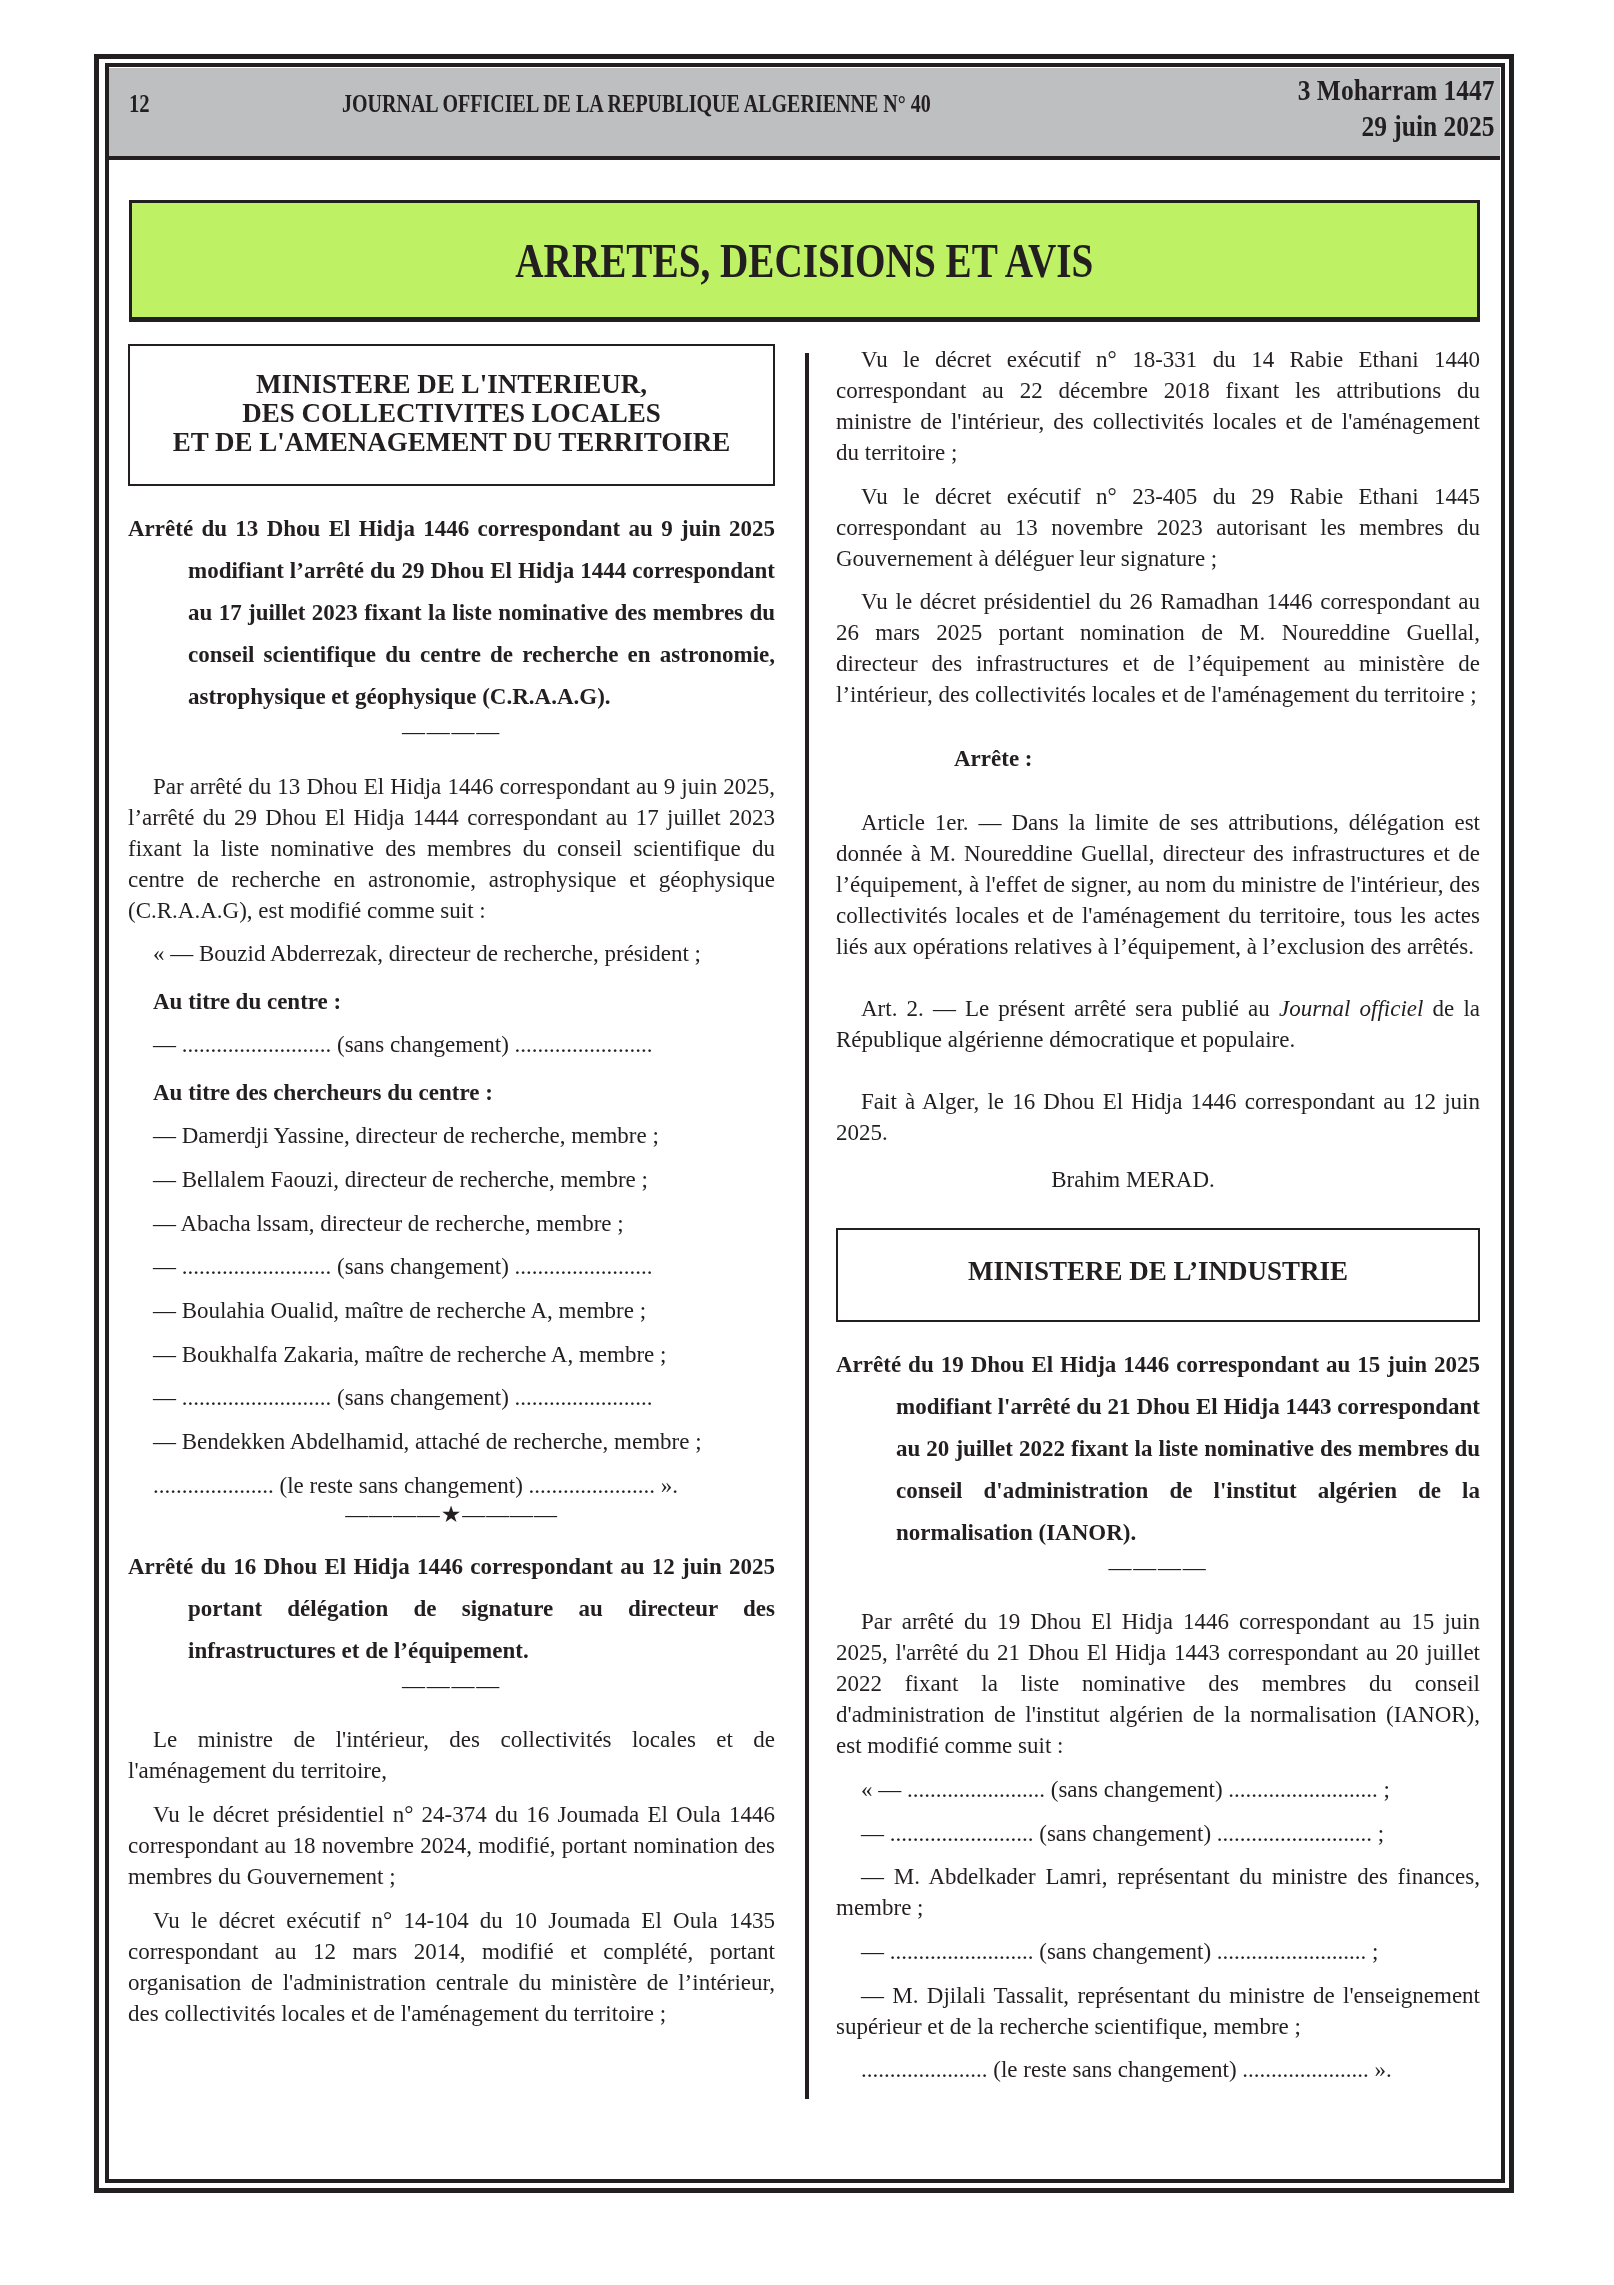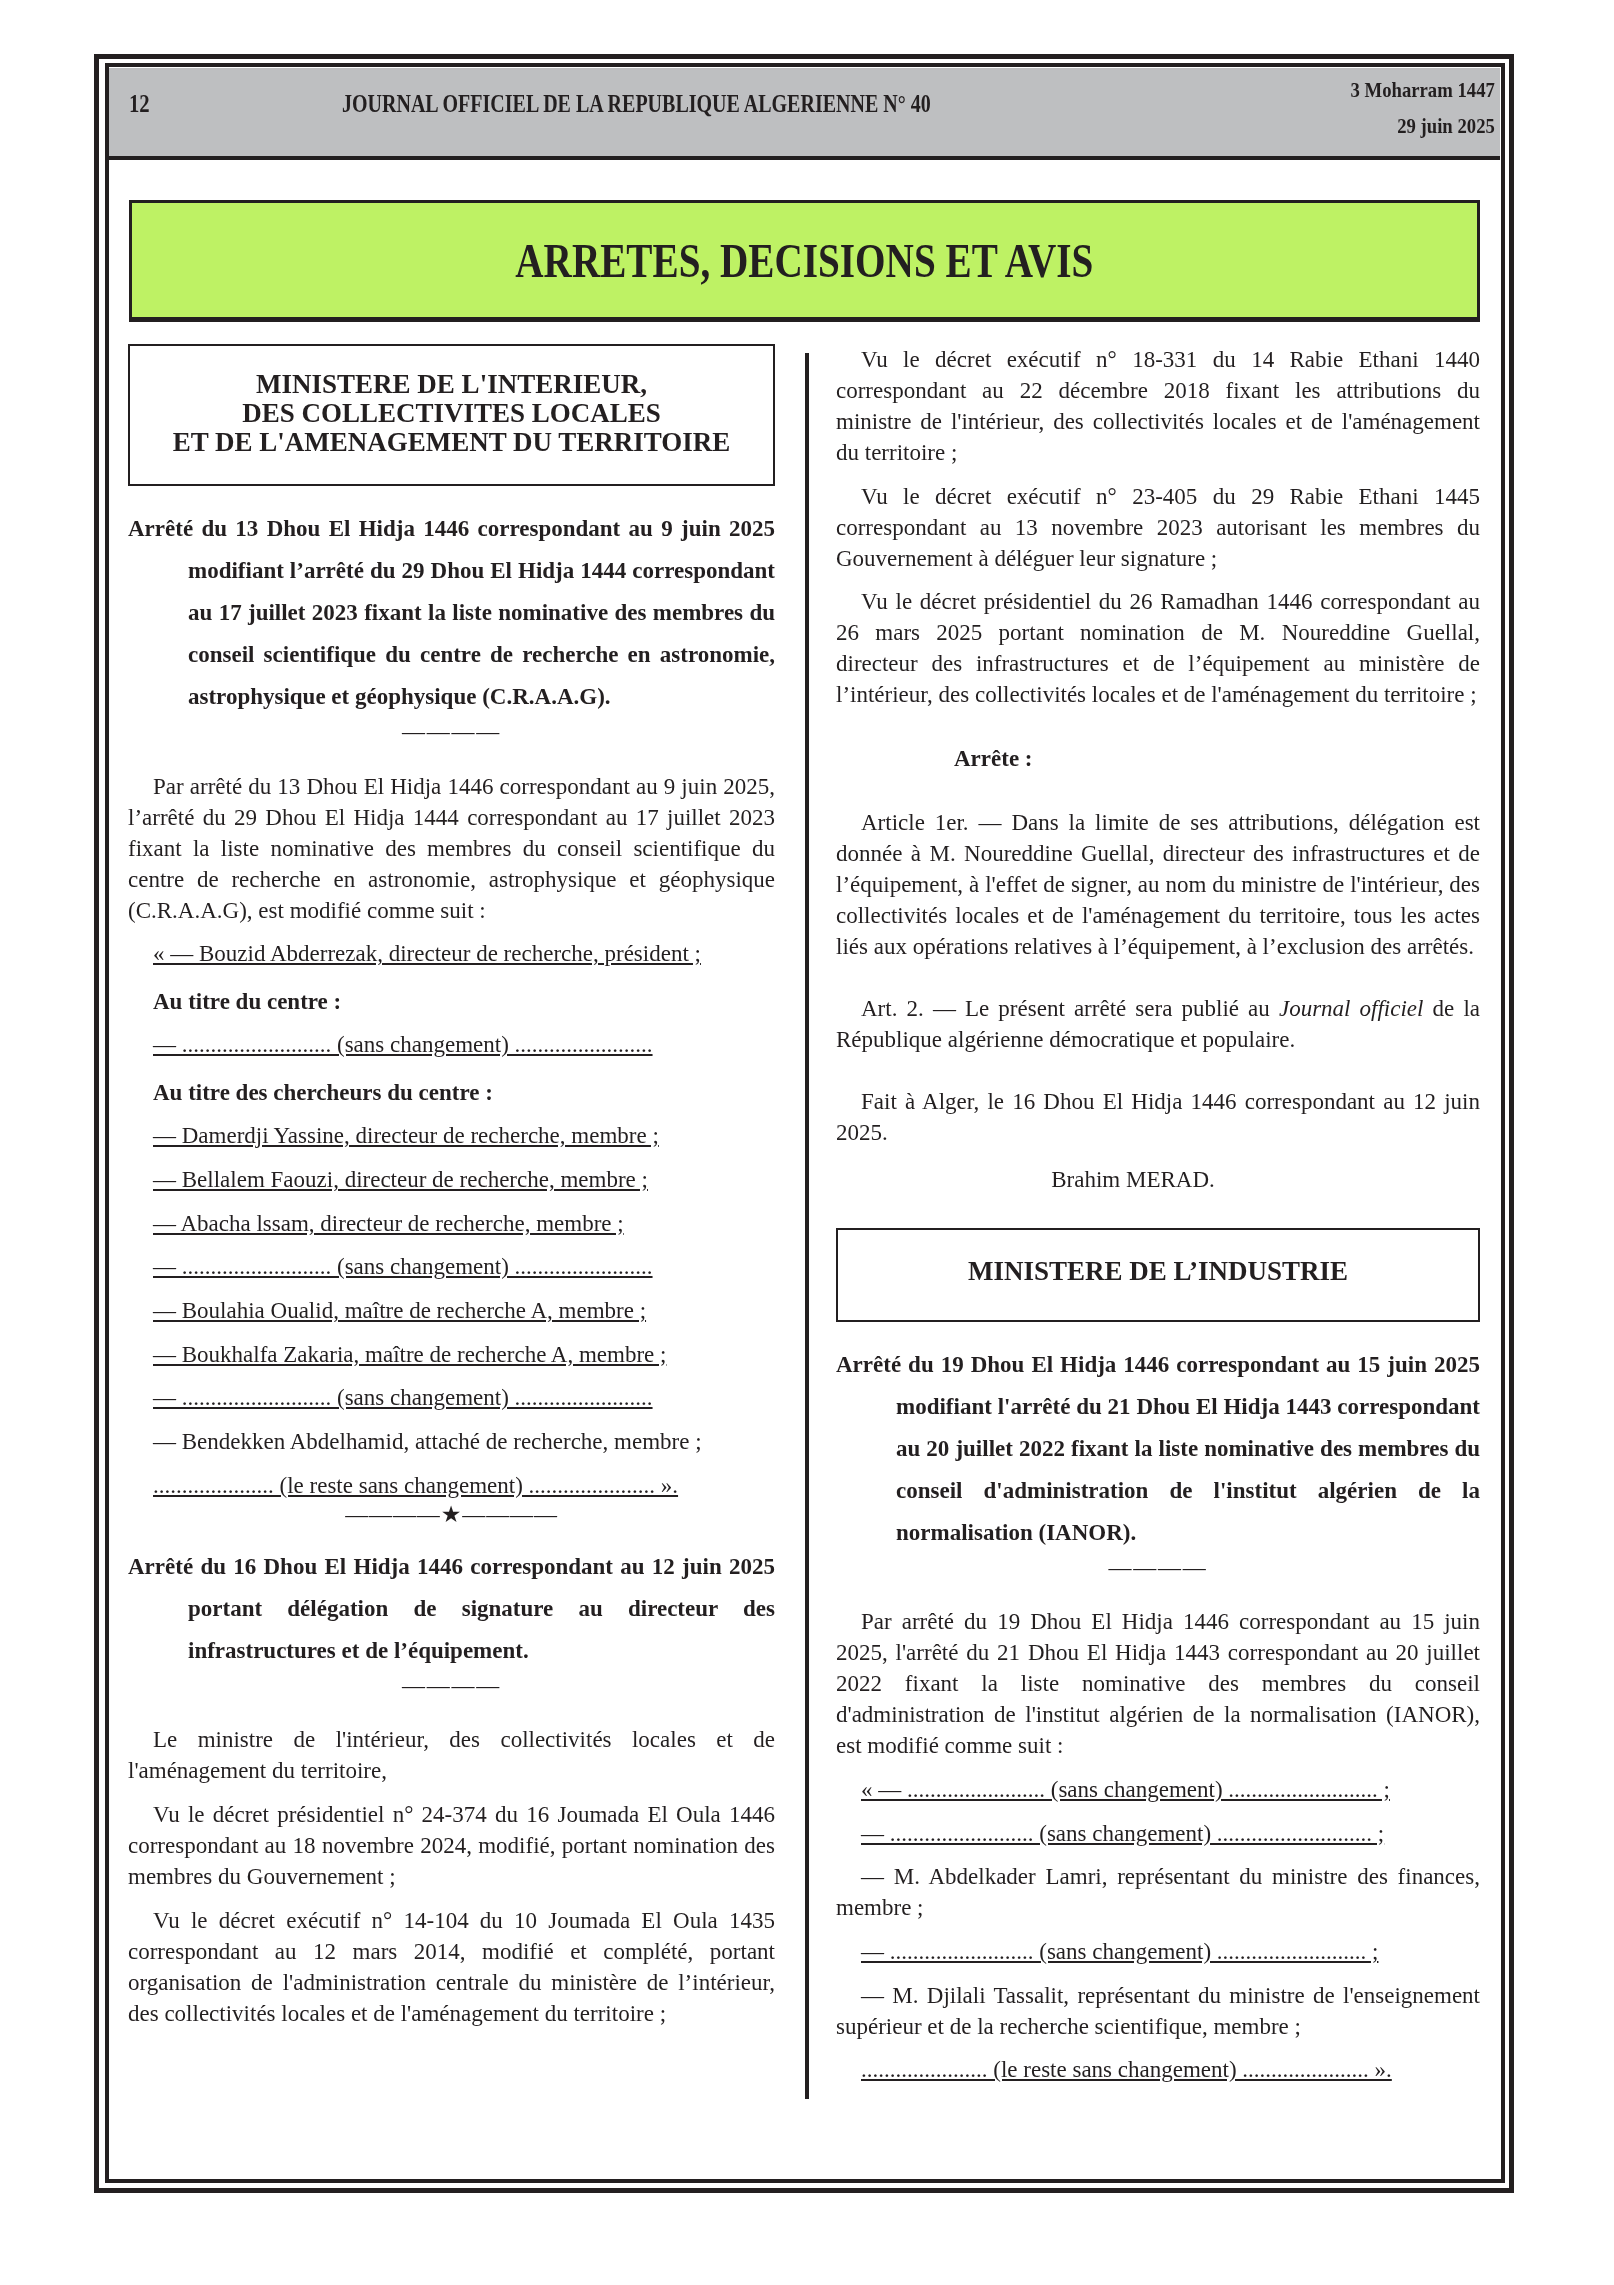--- a/index.html
+++ b/index.html
@@ -4,21 +4,21 @@
 <style>
   html, body { margin: 0; padding: 0; background: #ffffff; }
   body { width: 1615px; height: 2285px; position: relative; font-family: "Liberation Serif", "DejaVu Serif", serif; color: #231f20; }
 
   .frame-outer { position: absolute; left: 94px; top: 54px; width: 1420px; height: 2139px; border: 5.4px solid #231f20; box-sizing: border-box; }
   .frame-inner { position: absolute; left: 105px; top: 63px; width: 1400px; height: 2120px; border: 4.5px solid #231f20; box-sizing: border-box; }
 
   .header-band { position: absolute; left: 109px; top: 68px; width: 1391px; height: 92px; background: #bebfc1; border-bottom: 4.5px solid #231f20; box-sizing: border-box; padding-left: 8px; }
   .hdr-page { position: absolute; left: 20px; top: 22px; font-weight: bold; font-size: 24.4px; transform: scaleX(0.85); transform-origin: left; }
   .hdr-title { position: absolute; left: 233px; top: 22px; font-weight: bold; font-size: 24.4px; transform: scaleX(0.82); transform-origin: left; white-space: nowrap; }
-  .hdr-dates { position: absolute; right: 5.4px; top: 3.6px; font-weight: bold; font-size: 22px; text-align: right; line-height: 36px; }
+  .hdr-dates { position: absolute; right: 5.4px; top: 3.6px; font-weight: bold; font-size: 30px; text-align: right; line-height: 36px; }
   .hdr-dates div { transform: scaleX(0.85); transform-origin: right; }
 
   .section-banner { position: absolute; left: 129px; top: 200px; width: 1351px; height: 122px; background: #bef264; border: 3.6px solid #231f20; border-bottom-width: 5.4px; box-sizing: border-box; display: flex; align-items: center; justify-content: center; }
   .section-banner span { font-weight: bold; font-size: 49px; transform: scaleX(0.8); white-space: nowrap; }
 
   .col { position: absolute; top: 344px; width: 647px; font-size: 23px; line-height: 31px; text-align: justify; }
   .col-left { left: 128px; }
   .col-right { left: 836px; width: 644px; }
 
   .col-divider { position: absolute; left: 805px; top: 353px; width: 3.6px; height: 1746px; background: #231f20; }
@@ -26,21 +26,21 @@
   .ministry-box { border: 2.7px solid #231f20; text-align: center; font-weight: bold; font-size: 27px; line-height: 29px; padding: 24.4px 9px 27px; margin-bottom: 22px; }
   .ministry-box.right-box { padding: 27px 27px 34px; margin-top: 33px; }
 
   .arrete-title { font-weight: bold; text-indent: -60px; padding-left: 60px; text-align: justify; line-height: 42px; }
   .sep { text-align: center; font-weight: normal; letter-spacing: 1.8px; margin-top: 1.8px; line-height: 23.5px; }
   .sep-star { text-align: center; letter-spacing: 0.9px; line-height: 27px; }
 
   p { margin: 0 0 12.7px 0; }
   .indent { text-indent: 25px; }
   .sub-head { font-weight: bold; padding-left: 25px; margin: 16.3px 0 12.7px; }
-  .item { padding-left: 25px; text-decoration: underline; }
+  .item { padding-left: 25px; }
   .center-bold { font-weight: bold; padding-left: 118px; margin: 33px 0 33px; }
   .signature { text-align: center; padding-right: 50px; margin-top: 16.3px; }
   .gap { height: 27px; }
   .gap-sm { height: 18px; }
   em { font-style: italic; }
 </style>
 </head>
 <body>
 
 <div class="frame-outer"></div>

